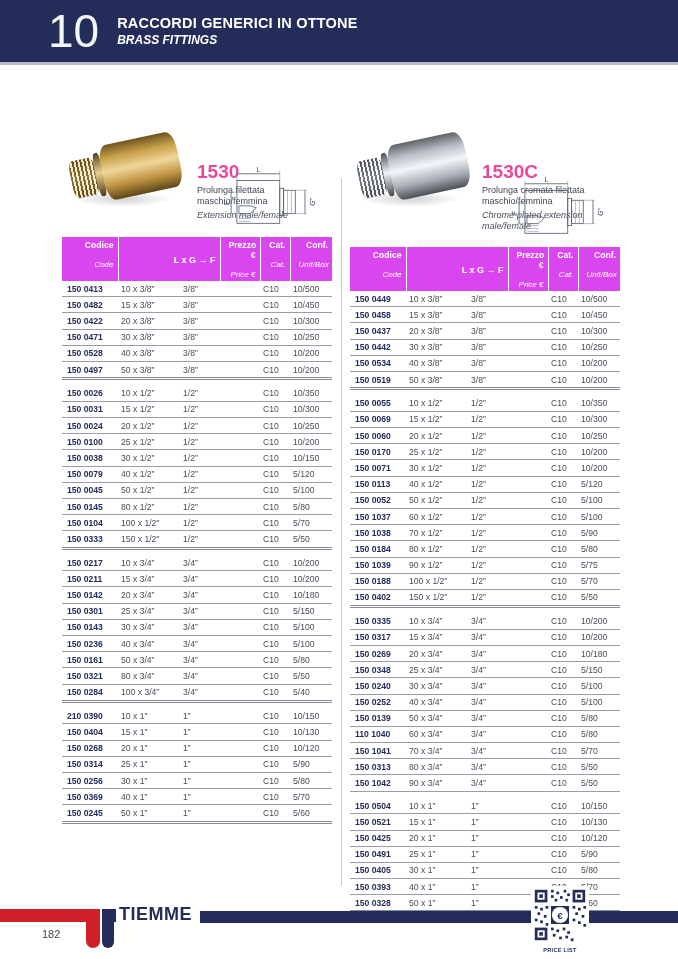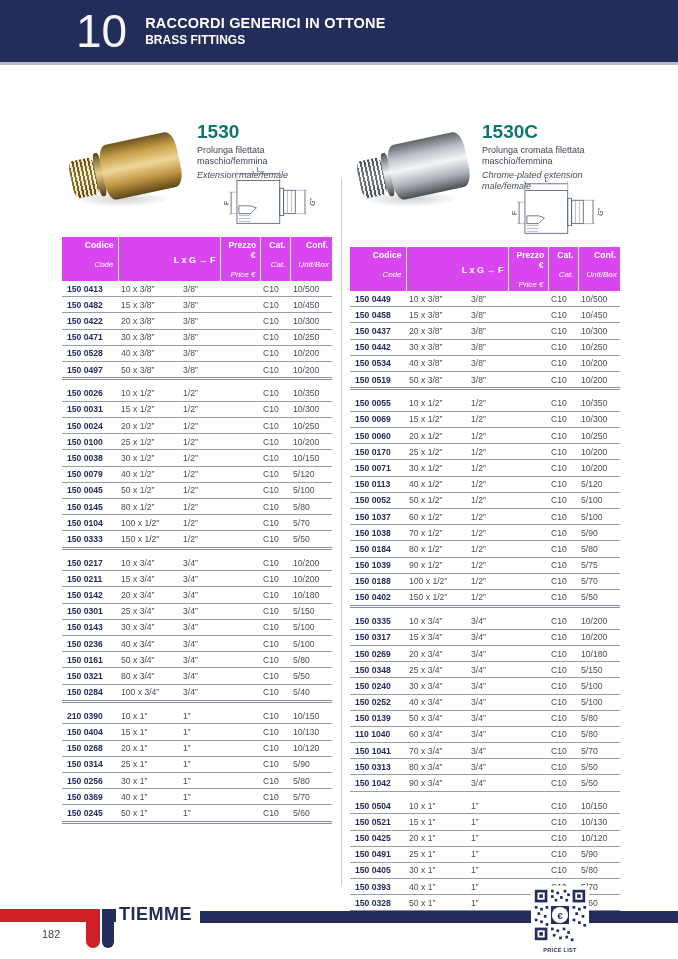--- a/index.html
+++ b/index.html
@@ -1,24 +1,24 @@
 <!DOCTYPE html>
 <html><head>
 <meta charset="utf-8">
 <style>
   * { margin:0; padding:0; box-sizing:border-box; }
   body { background:#e8e8e8; font-family:"Liberation Sans", sans-serif; }
   .page { position:relative; width:678px; height:959px; background:#ffffff; overflow:hidden; margin:0 auto; }
 
   
   .top-band { position:absolute; left:0; top:0; width:678px; height:62px; background:#242c5a; display:flex; align-items:center; }
-  .chap-num { margin-left:76px; color:#f4f5f8; font-size:46px; line-height:46px; font-weight:normal; }
+  .chap-num { margin-left:48px; color:#f4f5f8; font-size:46px; line-height:46px; font-weight:normal; }
   .chap-titles { margin-left:18px; color:#ffffff; }
   .chap-title { font-size:14.5px; font-weight:bold; letter-spacing:0.2px; }
-  .chap-sub { font-size:12px; font-weight:bold; margin-top:2px; }
+  .chap-sub { font-size:12px; font-weight:bold; font-style:italic; margin-top:2px; }
   .band-sep { position:absolute; left:0; top:62px; width:678px; height:3px; background:#b9bdc9; }
 
   
   .col { position:absolute; top:115px; width:270px; }
   .col-left { left:62px; }
   .col-right { left:350px; }
   .col-divider { position:absolute; left:341px; top:178px; width:1px; height:708px; background:#c9cdd6; }
 
   
   .product-block { position:relative; width:100%; }
@@ -33,21 +33,21 @@
   .fit .ring { position:absolute; left:25px; top:6px; width:8px; height:44px; border-radius:3px/14px;
     background:linear-gradient(180deg,#57421a,#e8cf8f 46%,#4e3b14); }
   .fit .body { position:absolute; left:32px; top:0; width:78px; height:56px; border-radius:9px/18px;
     background:linear-gradient(180deg,#6e5520,#c9a24a 24%,#efd79a 48%,#c09442 74%,#5c4717); }
   .chrome .fit .thread { background:repeating-linear-gradient(90deg, rgba(70,75,80,0.7) 0 2px, rgba(250,252,255,0.92) 2px 4px),
     linear-gradient(180deg,#5b6066,#eef1f4 48%,#4c5156); }
   .chrome .fit .ring { background:linear-gradient(180deg,#4a4f54,#f1f3f6 46%,#43484d); }
   .chrome .fit .body { background:linear-gradient(180deg,#5f6468,#b9bfc6 24%,#f4f6f8 48%,#a7adb4 76%,#4a4f53); }
   .pinfo { position:absolute; left:135px; top:6px; width:135px; }
   .col-right .pinfo { left:132px; }
-  .pcode { font-size:19px; font-weight:bold; color:#0f766e; margin-bottom:2px; }
+  .pcode { font-size:19px; font-weight:bold; color:#ec4899; margin-bottom:2px;margin-top:40px; }
   .pdesc { font-size:9px; color:#3f4654; line-height:11px; }
   .pdesc.en { font-style:italic; margin-top:3px; color:#474d59; }
   .diagram { position:absolute; right:12px; bottom:2px; width:100px; height:70px; }
   .diagram svg { width:100%; height:100%; }
   .dline { stroke:#5c6478; stroke-width:0.9; fill:none; }
   .dthin { stroke:#8790a2; stroke-width:0.6; fill:none; }
   .dlabel { font-size:7px; fill:#39415a; font-family:"Liberation Sans", sans-serif; }
 
   
   .cat-table { width:100%; border-collapse:collapse; table-layout:fixed; }

